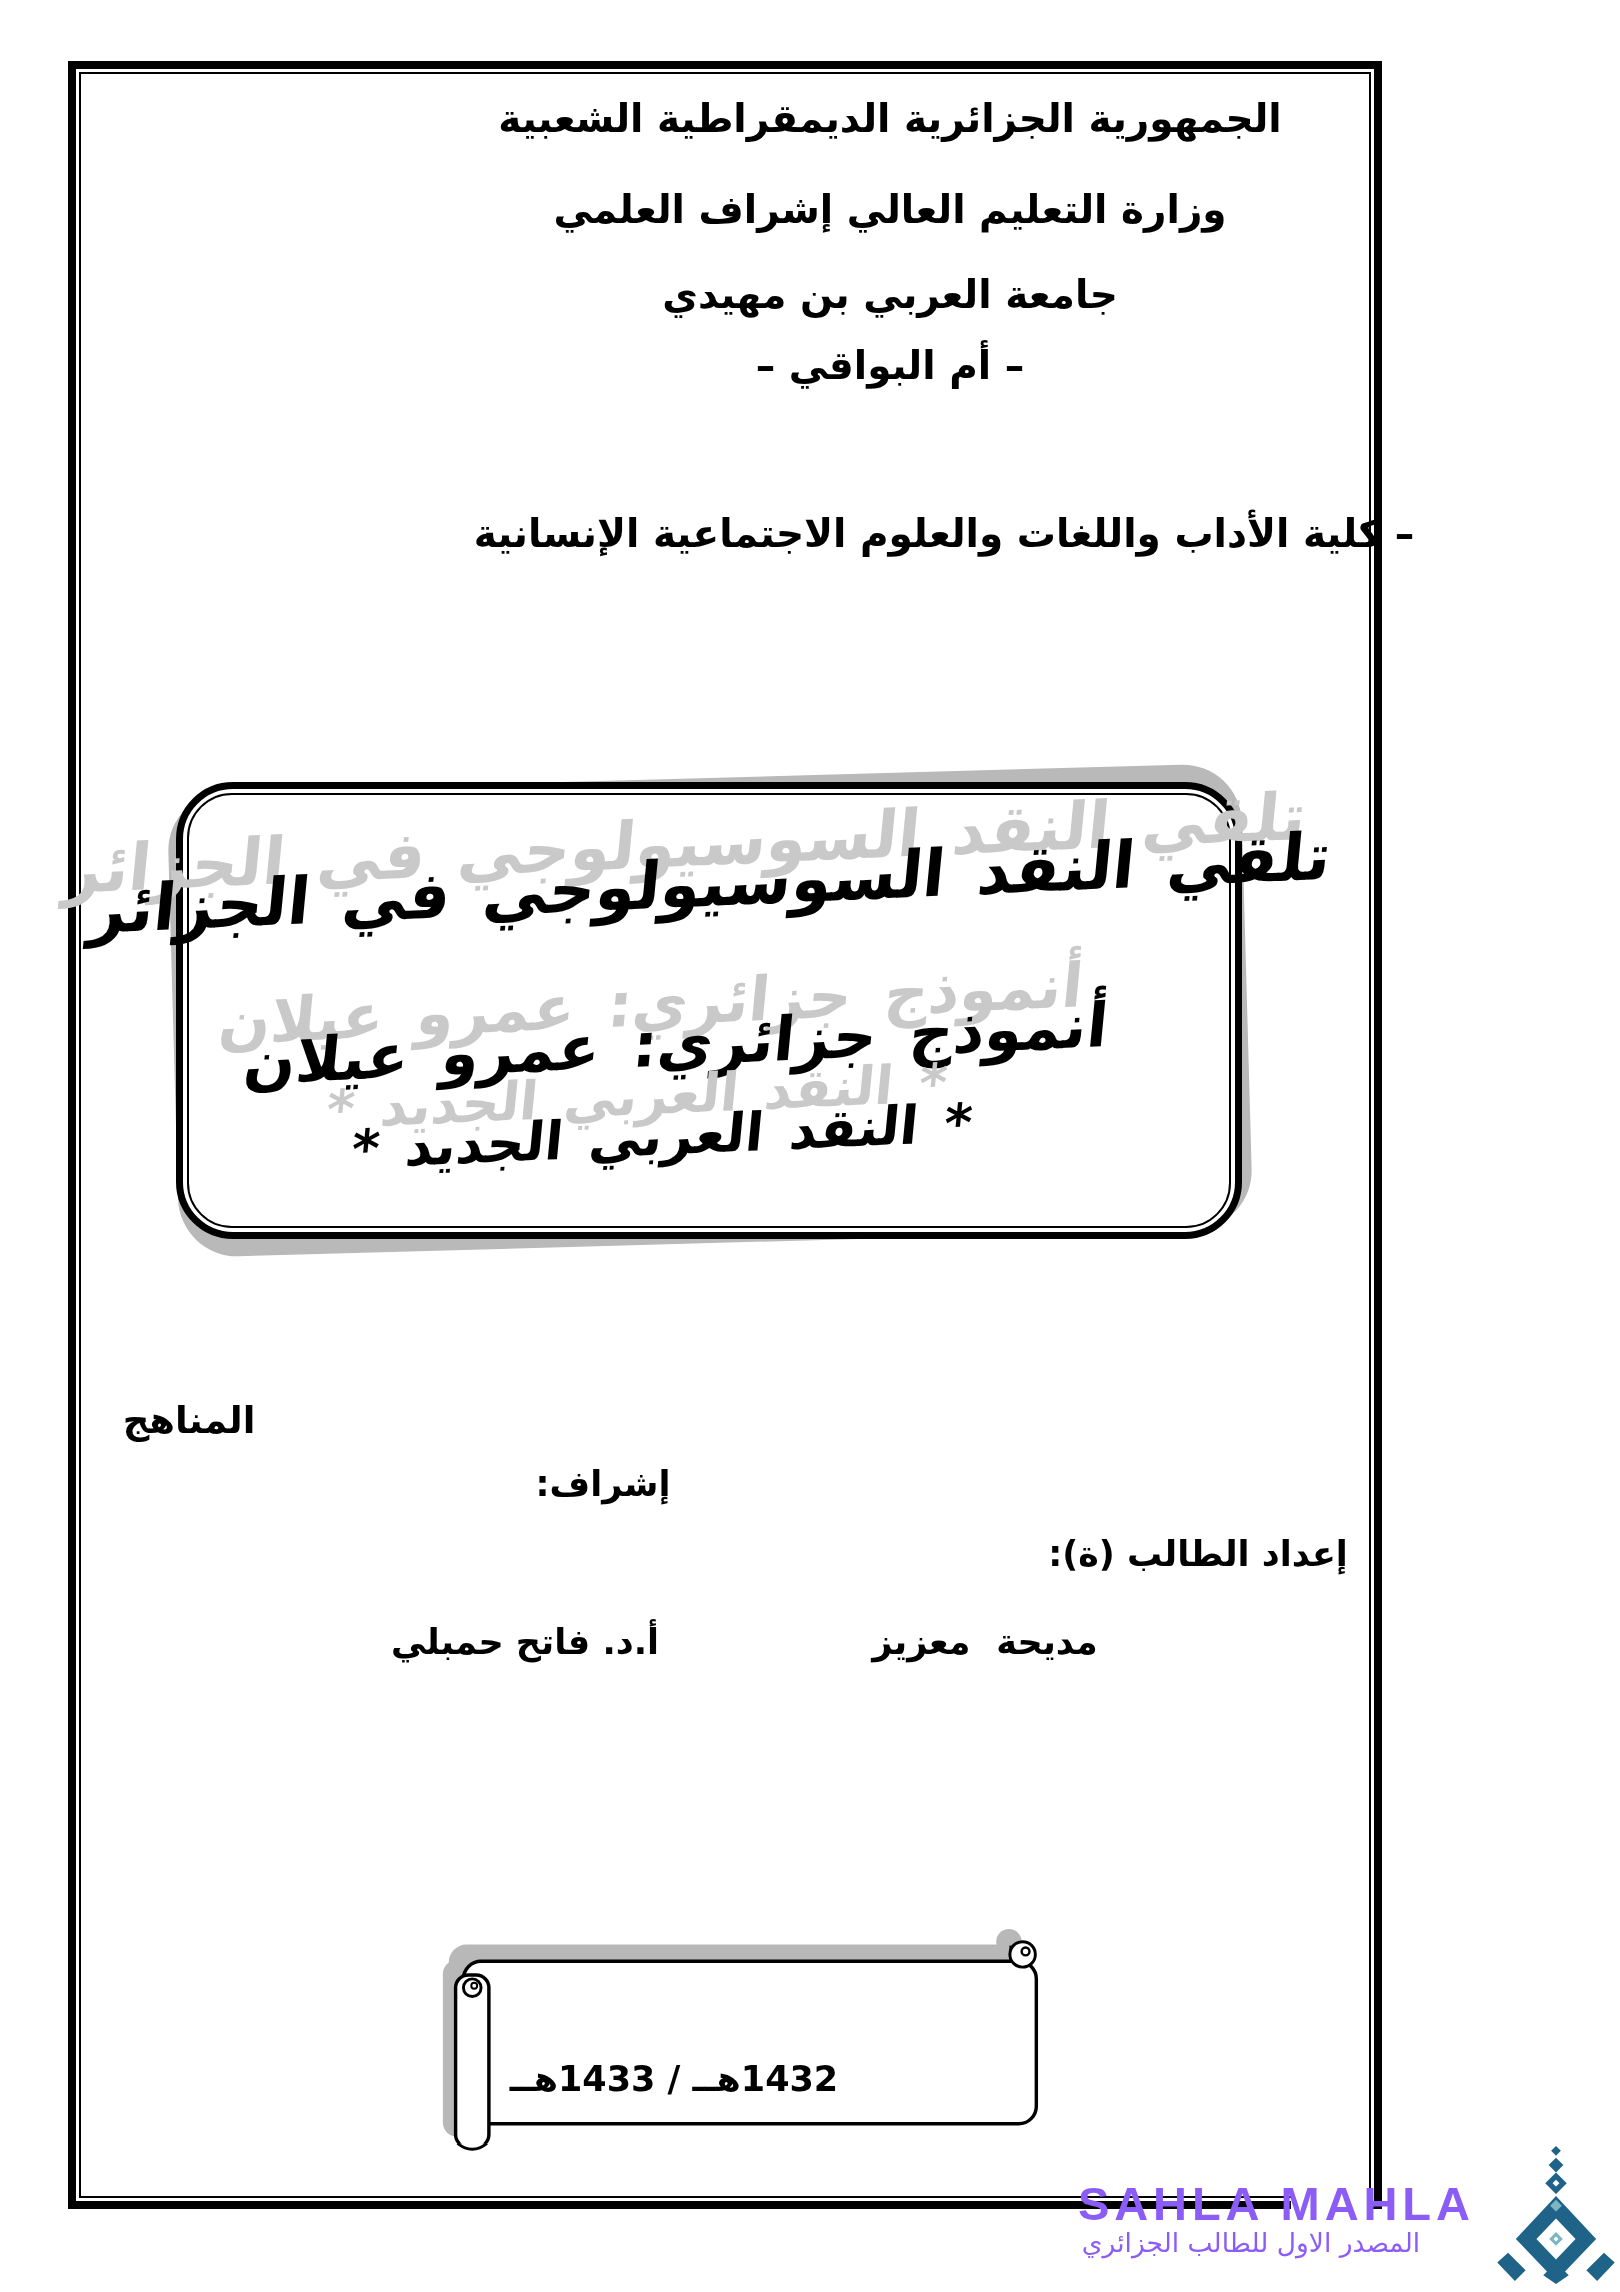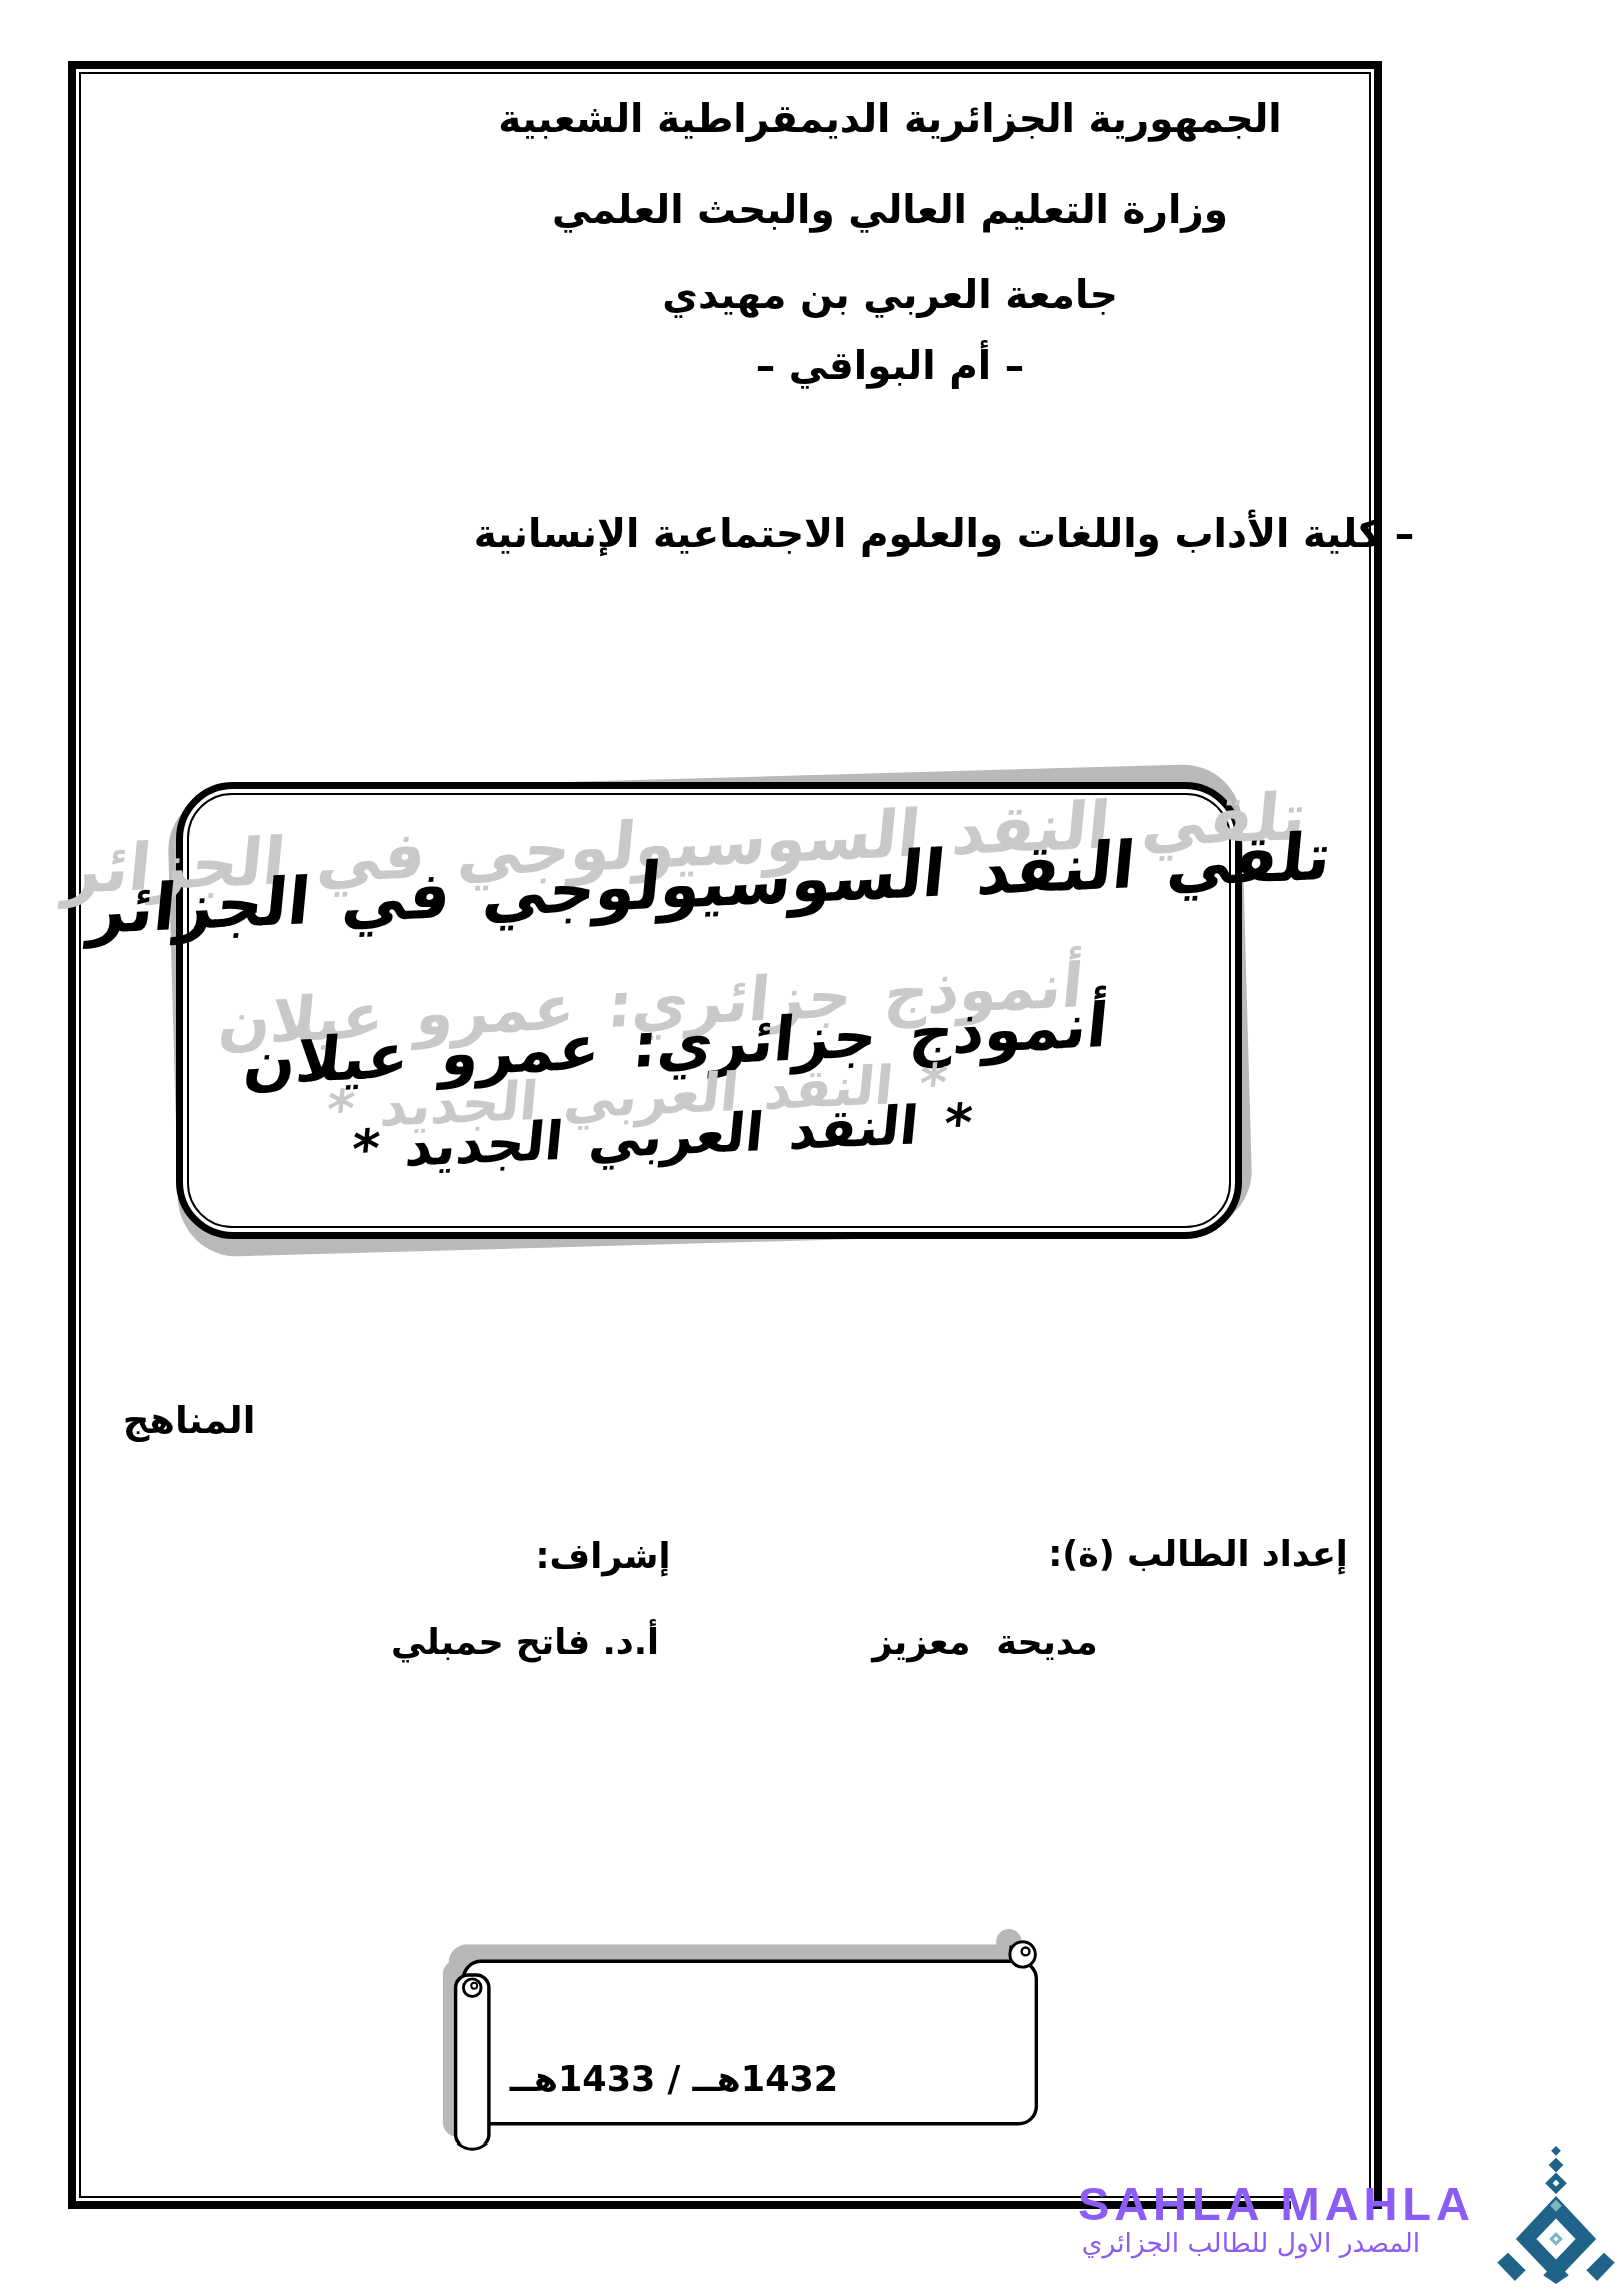--- a/index.html
+++ b/index.html
@@ -61,21 +61,21 @@
   }
   .t1{left:710px;top:887px;font-size:65px;word-spacing:9.8px;}
   .t2{left:676px;top:1047px;font-size:61px;word-spacing:11.8px;}
   .t3{left:662px;top:1139px;font-size:53px;word-spacing:7.8px;}
   
   .n1{left:667px;top:1322px;font-size:37px;}
   .n2{left:189px;top:1423px;font-size:37px;transform:translate(-50%,-55%);}
   
   .c-student-label{left:1198px;top:1556px;font-size:35px;}
   .c-student-name{left:985px;top:1644px;font-size:35px;word-spacing:13.7px;}
-  .c-sup-label{left:603px;top:1558px;font-size:35px;}
+  .c-sup-label{left:603px;top:1486px;font-size:35px;}
   .c-sup-name{left:525px;top:1644px;font-size:35px;}
   
   .y1{left:735px;top:2011px;font-size:35px;z-index:5;}
   .y2{left:674px;top:2081px;font-size:35px;z-index:5;}
   .scroll-svg{position:absolute;left:431px;top:1926px;z-index:4;}
   
   .brand-name{
     position:absolute;left:1078px;top:2203px;transform:translateY(-50%);
     font-family:"Liberation Sans",sans-serif;font-weight:700;
     font-size:47px;letter-spacing:4.9px;z-index:6;white-space:nowrap;
@@ -90,21 +90,21 @@
 </head>
 <body>
 
 <div class="page">
 
   <div class="frame-outer">
     <div class="frame-inner"></div>
   </div>
 
   <div class="tline center h1">الجمهورية الجزائرية الديمقراطية الشعبية</div>
-  <div class="tline center h2">وزارة التعليم العالي والبحث العلمي</div>
+  <div class="tline center h2">وزارة التعليم العالي إشراف العلمي</div>
   <div class="tline center h3">جامعة العربي بن مهيدي</div>
   <div class="tline center h4">– أم البواقي –</div>
 
   <div class="tline center f1">– كلية الأداب واللغات والعلوم الاجتماعية الإنسانية</div>
 
   <div class="tbox-shadow"></div>
   <div class="tbox">
     <div class="tbox-inner"></div>
   </div>
   <div class="title-line t1">تلقي النقد السوسيولوجي في الجزائر</div>

